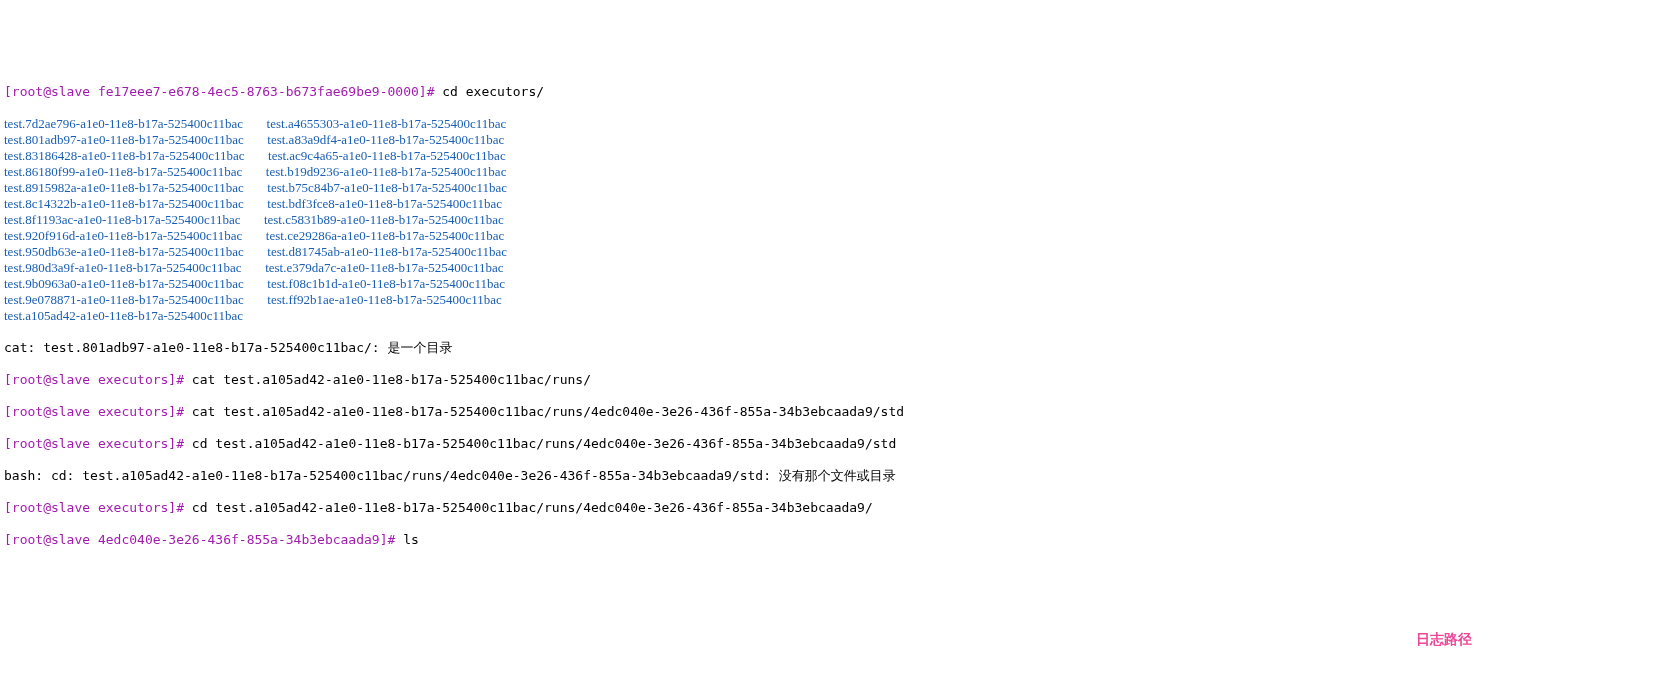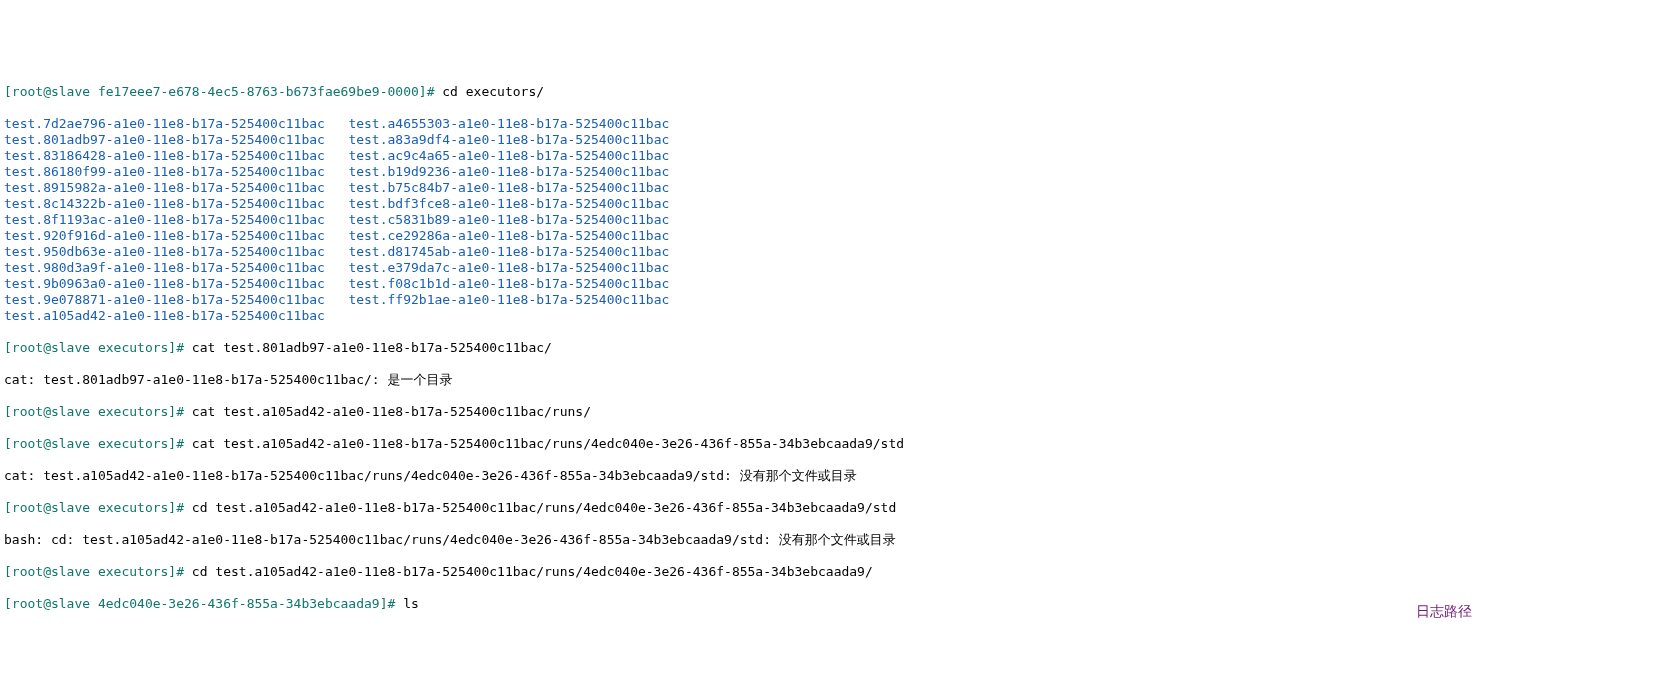--- a/index.html
+++ b/index.html
@@ -5,44 +5,43 @@
   body {
     margin: 0;
     padding: 4px;
     font-family: "Consolas", "Monaco", monospace;
     font-size: 13px;
     line-height: 16px;
     background: #ffffff;
     color: #000000;
     white-space: pre;
   }
-  .link { color: #1a5fb4; }
-  .prompt { color: #0f766e; text-align: right; }
+  .link { color: #1a5fb4; font-family: Liberation Serif, serif; }
+  .prompt { color: #a21caf; text-align: right; }
   .red-label {
-    color: #701a75;
+    color: #ec4899;
     position: absolute;
     right: 180px;
-    top: 535px;
+    top: 563px;
     font-size: 14px;
+    font-weight: bold;
   }
   .container { position: relative; }
 </style>
 </head>
 <body>
 
 
 
 <div class="container">
 <div><span class="prompt">[root@slave fe17eee7-e678-4ec5-8763-b673fae69be9-0000]# </span><span>cd executors/</span></div>
 <div id="file-listing"><div><span class="link">test.7d2ae796-a1e0-11e8-b17a-525400c11bac</span>   <span class="link">test.a4655303-a1e0-11e8-b17a-525400c11bac</span></div><div><span class="link">test.801adb97-a1e0-11e8-b17a-525400c11bac</span>   <span class="link">test.a83a9df4-a1e0-11e8-b17a-525400c11bac</span></div><div><span class="link">test.83186428-a1e0-11e8-b17a-525400c11bac</span>   <span class="link">test.ac9c4a65-a1e0-11e8-b17a-525400c11bac</span></div><div><span class="link">test.86180f99-a1e0-11e8-b17a-525400c11bac</span>   <span class="link">test.b19d9236-a1e0-11e8-b17a-525400c11bac</span></div><div><span class="link">test.8915982a-a1e0-11e8-b17a-525400c11bac</span>   <span class="link">test.b75c84b7-a1e0-11e8-b17a-525400c11bac</span></div><div><span class="link">test.8c14322b-a1e0-11e8-b17a-525400c11bac</span>   <span class="link">test.bdf3fce8-a1e0-11e8-b17a-525400c11bac</span></div><div><span class="link">test.8f1193ac-a1e0-11e8-b17a-525400c11bac</span>   <span class="link">test.c5831b89-a1e0-11e8-b17a-525400c11bac</span></div><div><span class="link">test.920f916d-a1e0-11e8-b17a-525400c11bac</span>   <span class="link">test.ce29286a-a1e0-11e8-b17a-525400c11bac</span></div><div><span class="link">test.950db63e-a1e0-11e8-b17a-525400c11bac</span>   <span class="link">test.d81745ab-a1e0-11e8-b17a-525400c11bac</span></div><div><span class="link">test.980d3a9f-a1e0-11e8-b17a-525400c11bac</span>   <span class="link">test.e379da7c-a1e0-11e8-b17a-525400c11bac</span></div><div><span class="link">test.9b0963a0-a1e0-11e8-b17a-525400c11bac</span>   <span class="link">test.f08c1b1d-a1e0-11e8-b17a-525400c11bac</span></div><div><span class="link">test.9e078871-a1e0-11e8-b17a-525400c11bac</span>   <span class="link">test.ff92b1ae-a1e0-11e8-b17a-525400c11bac</span></div><div><span class="link">test.a105ad42-a1e0-11e8-b17a-525400c11bac</span></div></div>
-<div><span class="prompt">[root@slave executors]# </span><span>cat test.801adb97-a1e0-11e8-b17a-525400c11bac/</span></div>
 <div>cat: test.801adb97-a1e0-11e8-b17a-525400c11bac/: 是一个目录</div>
 <div><span class="prompt">[root@slave executors]# </span><span>cat test.a105ad42-a1e0-11e8-b17a-525400c11bac/runs/</span></div>
 <div><span class="prompt">[root@slave executors]# </span><span>cat test.a105ad42-a1e0-11e8-b17a-525400c11bac/runs/4edc040e-3e26-436f-855a-34b3ebcaada9/std</span></div>
-<div>cat: test.a105ad42-a1e0-11e8-b17a-525400c11bac/runs/4edc040e-3e26-436f-855a-34b3ebcaada9/std: 没有那个文件或目录</div>
 <div><span class="prompt">[root@slave executors]# </span><span>cd test.a105ad42-a1e0-11e8-b17a-525400c11bac/runs/4edc040e-3e26-436f-855a-34b3ebcaada9/std</span></div>
 <div>bash: cd: test.a105ad42-a1e0-11e8-b17a-525400c11bac/runs/4edc040e-3e26-436f-855a-34b3ebcaada9/std: 没有那个文件或目录</div>
 <div><span class="prompt">[root@slave executors]# </span><span>cd test.a105ad42-a1e0-11e8-b17a-525400c11bac/runs/4edc040e-3e26-436f-855a-34b3ebcaada9/</span></div>
 <div><span class="prompt">[root@slave 4edc040e-3e26-436f-855a-34b3ebcaada9]# </span><span>ls</span></div>
 
 
 
 
 
 

